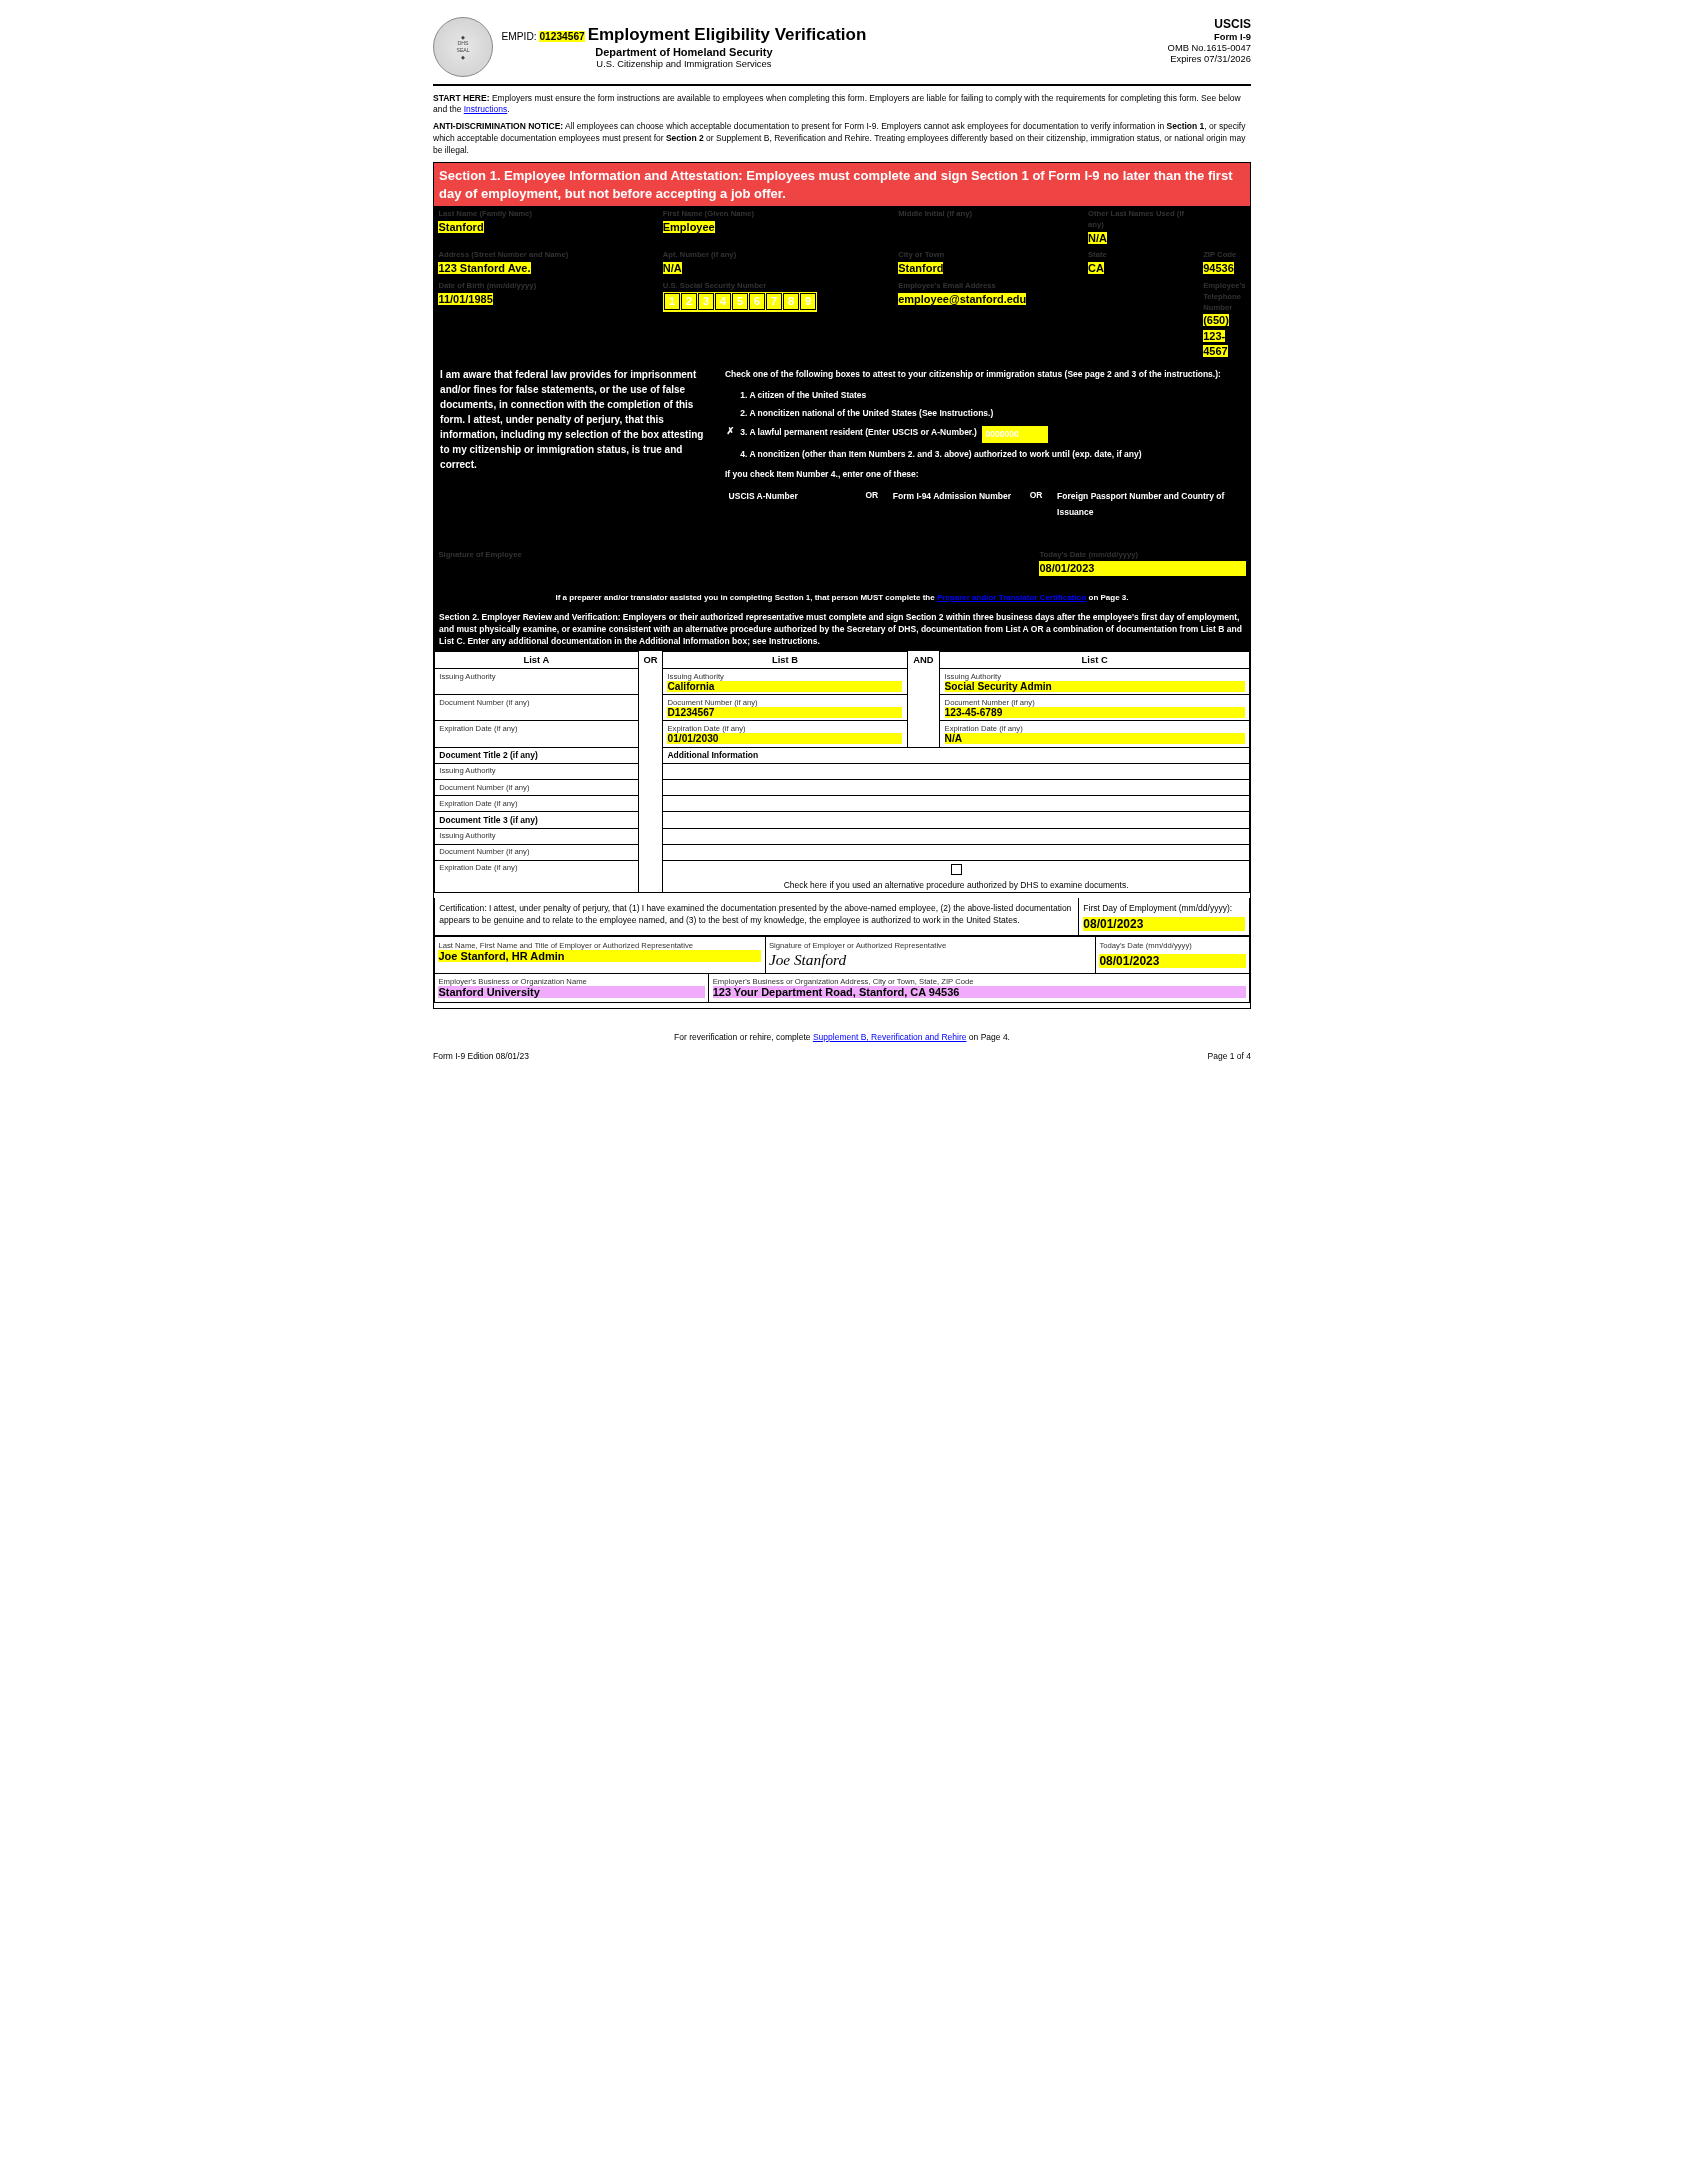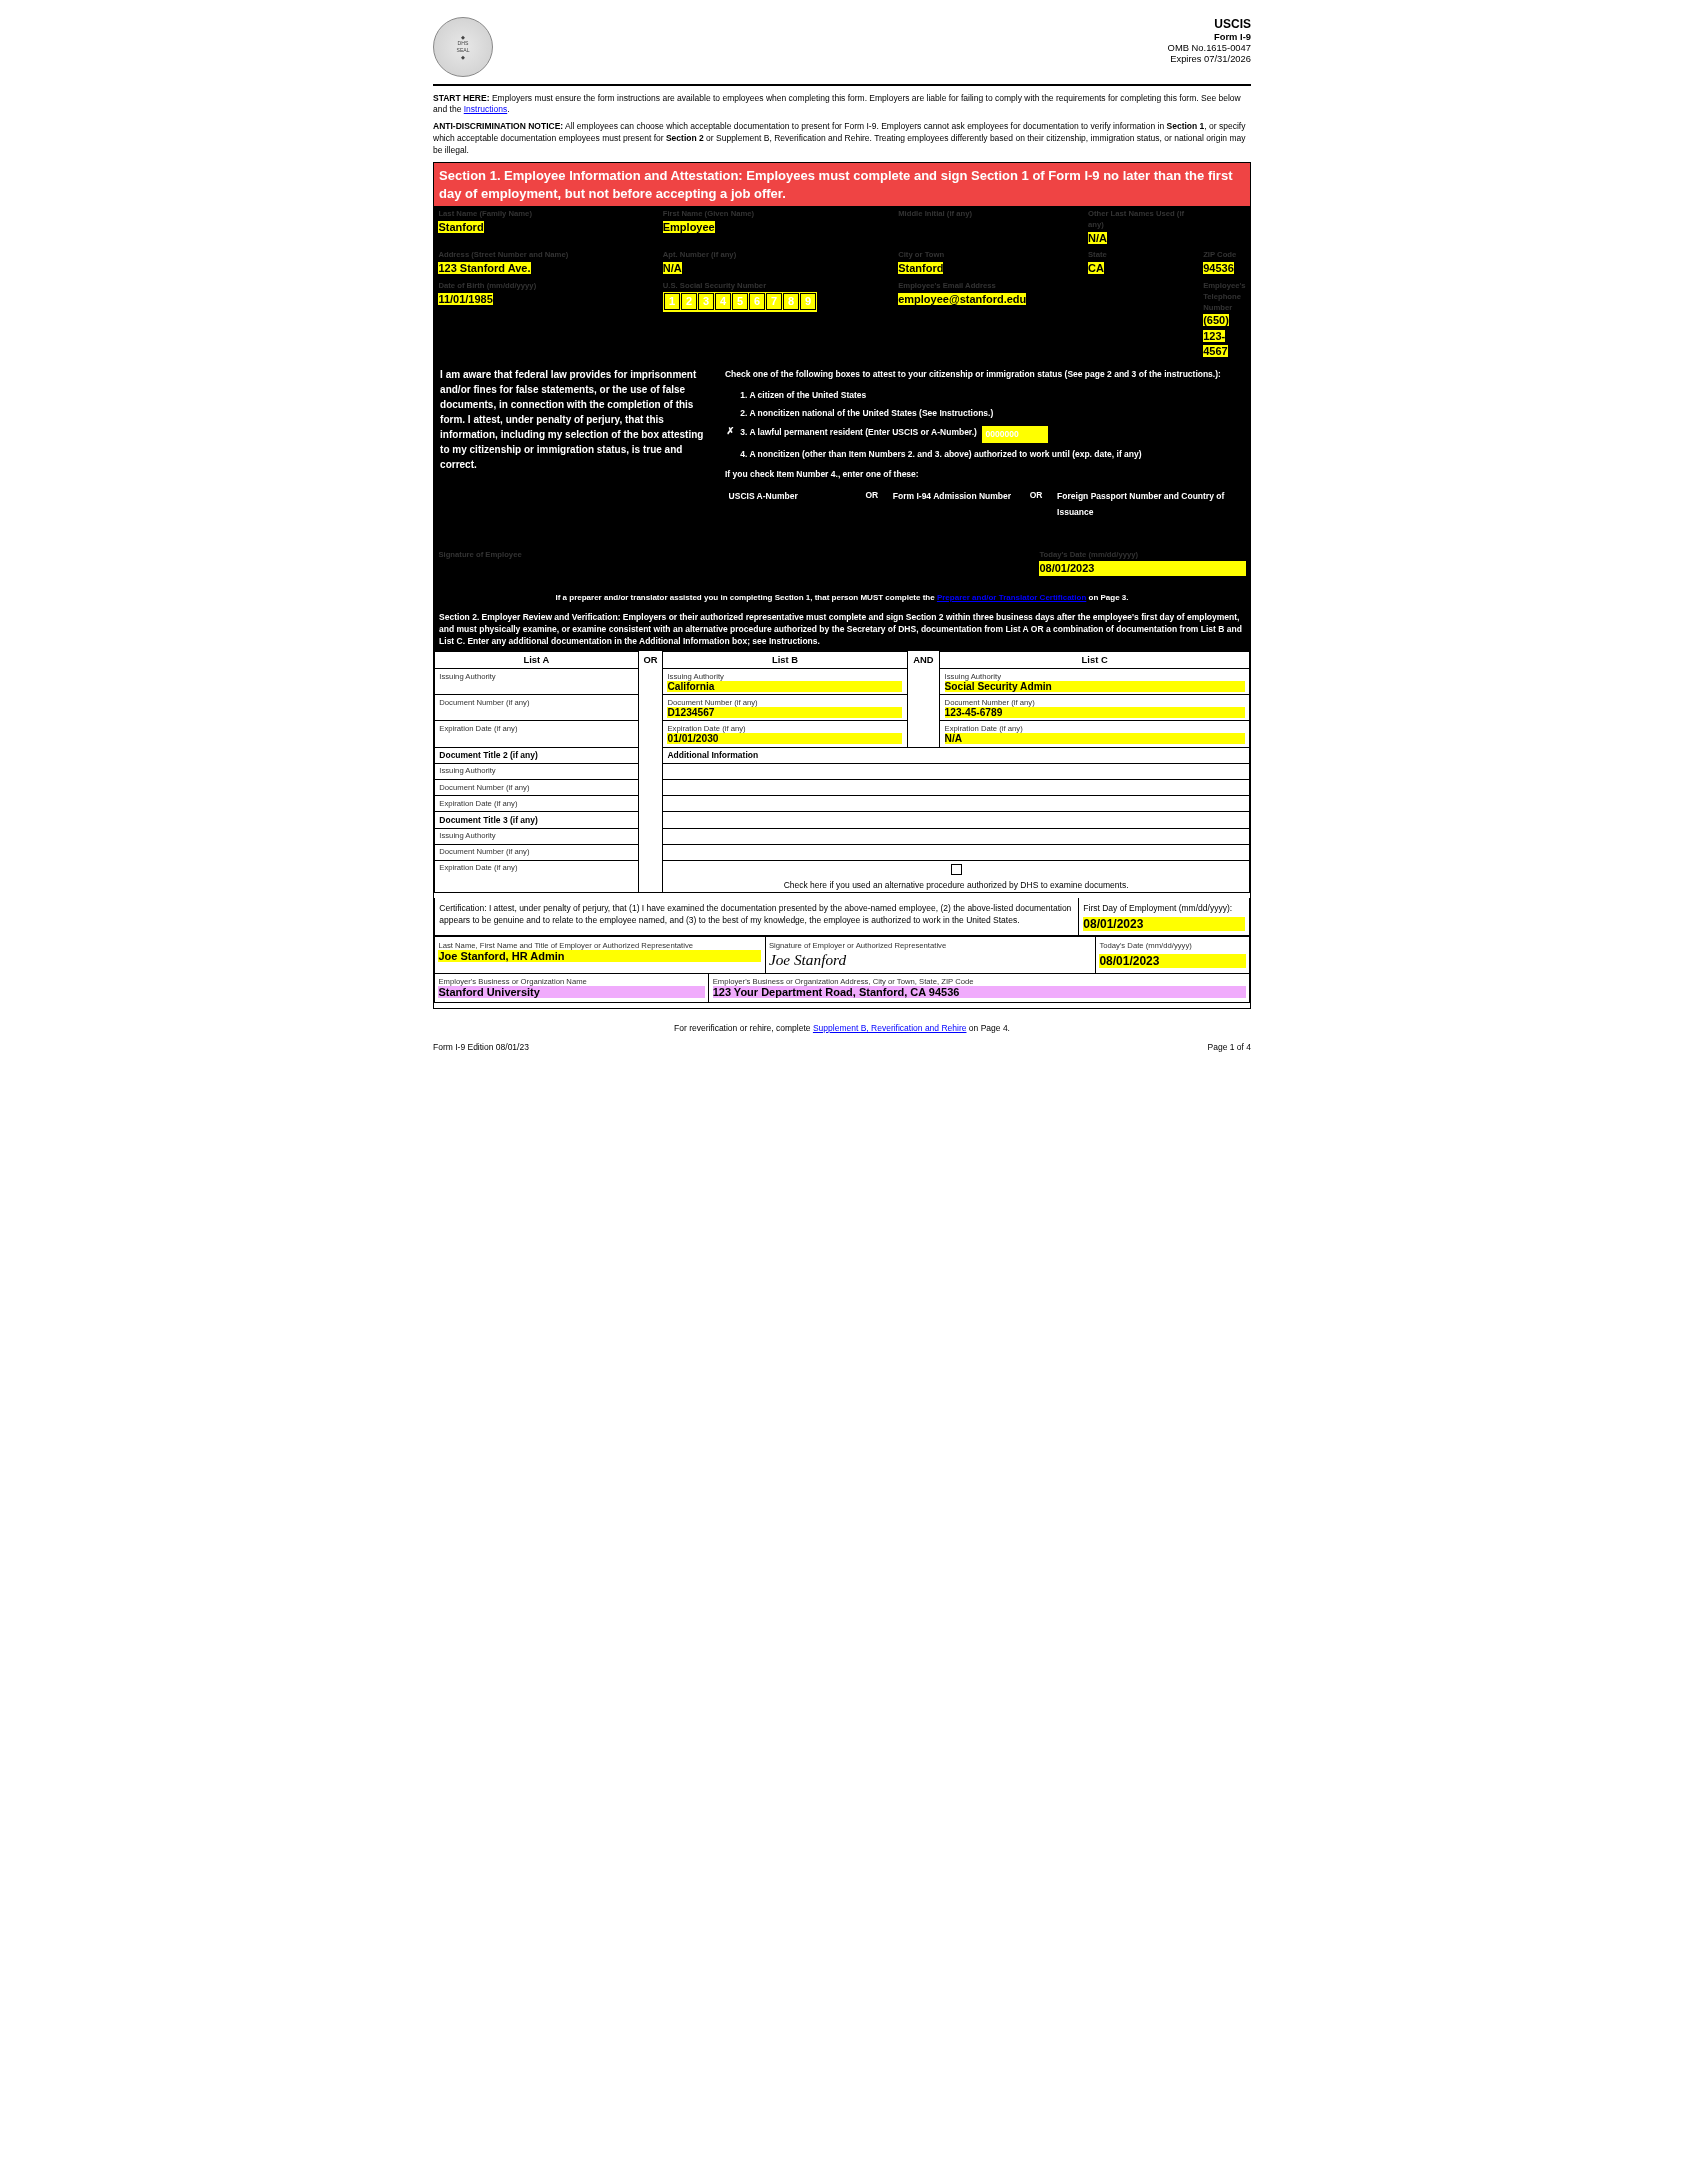--- a/index.html
+++ b/index.html
@@ -283,32 +283,42 @@
       font-size: 8.5px;
     }
 
     .alt-procedure-row td {
       font-size: 8.5px;
       padding: 2.6px 4.3px;
     }
 
     .border-outer {
       border: 1.7px solid #000;
-      margin-bottom: 14px;
+      margin-bottom: 23px;
     }
   </style>
 </head>
 <body>
 
 <div class="header">
   <div class="header-left">
     <div class="logo-circle">
       <div style="text-align:center; font-size:5.1px; line-height:1.3; color:#444;">
         ◆<br>DHS<br>SEAL<br>◆
       </div>
+    </div>
+    <div class="header-center">
+      <div class="empid-line">
+        <span>EMPID:</span>
+        <span class="empid-highlight">01234567</span>
+        <strong> </strong>
+        <span class="form-title">Employment Eligibility Verification</span>
+      </div>
+      <div class="dept-name">Department of Homeland Security</div>
+      <div>U.S. Citizenship and Immigration Services</div>
     </div>
   </div>
   <div class="header-right">
     <div class="uscis-title">USCIS</div>
     <div style="font-weight:bold;">Form I-9</div>
     <div>OMB No.1615-0047</div>
     <div>Expires 07/31/2026</div>
   </div>
 </div>
 

